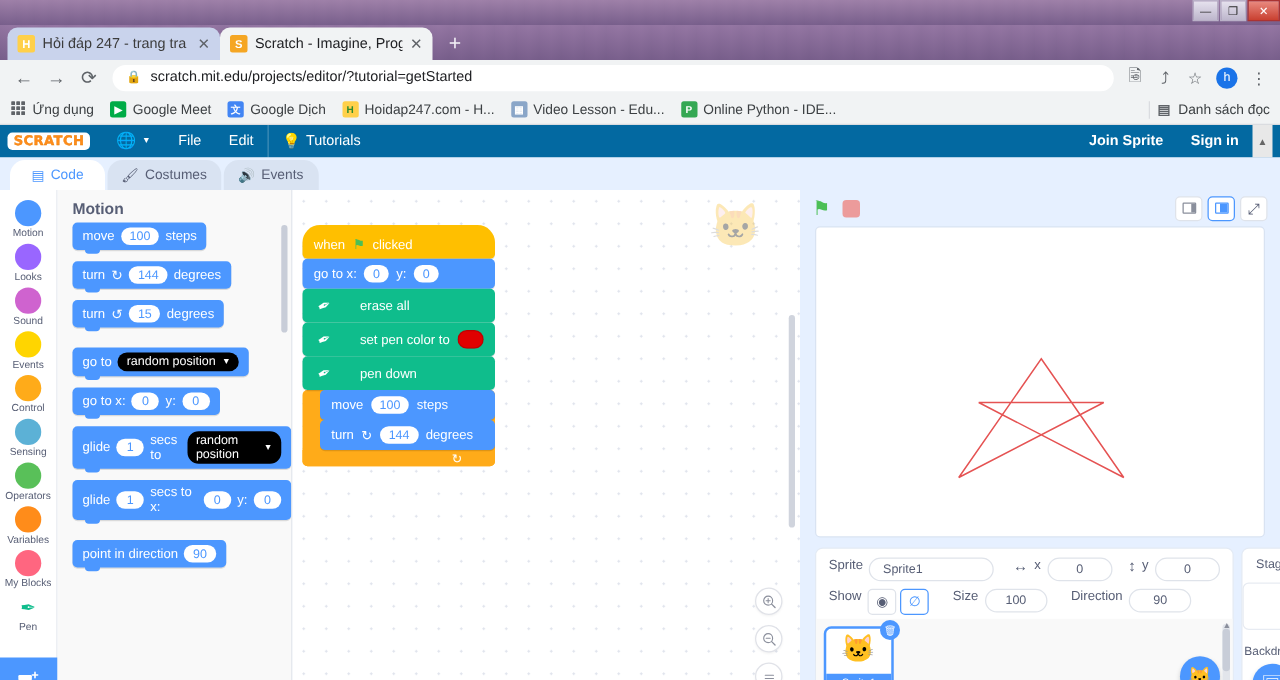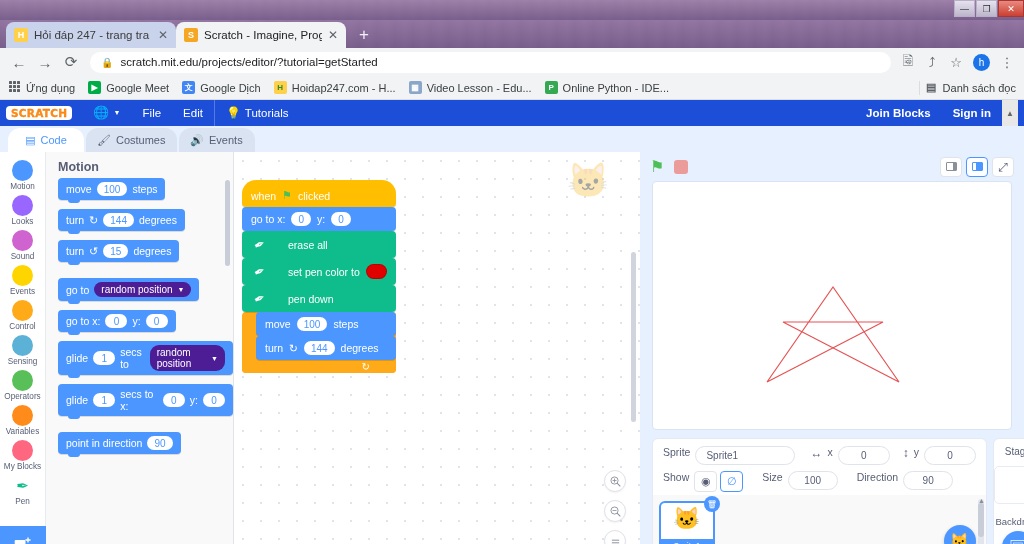--- a/index.html
+++ b/index.html
@@ -104,21 +104,21 @@
     width:13px;height:13px;flex:0 0 13px;border-radius:2px;
     display:flex;align-items:center;justify-content:center;font-size:8px;color:#fff;font-weight:bold;
   }
   .bm-apps { display:grid;grid-template-columns:repeat(3,3px);grid-template-rows:repeat(3,3px);gap:1px;background:none;}
   .bm-apps i { width:3px;height:3px;background:#5f6368;display:block;border-radius:.5px; }
   .bm-right { position:absolute;right:8px;display:flex;align-items:center;gap:5px; }
   .bm-sep { position:absolute; right:104px; width:1px;height:14px;background:#dadce0; }
 
   
   .scratch-menu {
-    height:26px;width:1024px;background:#1d4ed8;
+    height:26px;width:1024px;background:#0369a1;
     display:flex;align-items:center;padding:0 6px;color:#fff;font-size:11.5px;
   }
   .logo-sc {
     background:#fff;border-radius:4px;padding:1px 5px;margin-right:10px;
     color:#ff8c1a;font-weight:bold;font-size:10.5px;letter-spacing:.3px;
     font-family:"DejaVu Sans", sans-serif;
     text-shadow:0 0 0 #fff;
     -webkit-text-stroke:0.3px #e87b00;
   }
   .menu-item {
@@ -190,21 +190,21 @@
   }
   .blk::before{
     content:"";position:absolute;left:10px;bottom:-3px;width:12px;height:4px;
     background:inherit;border-radius:0 0 3px 3px;
   }
   .blk .oval {
     background:#fff;color:#4c97ff;border-radius:9px;padding:1.5px 7px;
     font-size:10px;min-width:22px;text-align:center;display:inline-block;
   }
   .blk .drop {
-    background:#4c1d95;border-radius:9px;padding:2px 7px;color:#fff;font-size:10px;
+    background:#000000;border-radius:9px;padding:2px 7px;color:#fff;font-size:10px;
     display:inline-flex;align-items:center;gap:5px;
   }
   .blk .drop .dc { font-size:7px; }
   .blk .rot { font-size:11px; }
   .gap { height:7px; }
   .pal-scrollbar {
     position:absolute;right:3px;top:28px;width:5px;height:86px;background:#c8cdd8;border-radius:3px;
   }
 
   
@@ -410,21 +410,21 @@
     <span class="caret">▼</span>
   </div>
   <div class="menu-item">File</div>
   <div class="menu-item">Edit</div>
   <div class="menu-sep"></div>
   <div class="menu-item">
     <span class="bulb">💡</span>
     <span>Tutorials</span>
   </div>
   <div class="menu-right">
-    <div class="menu-item">Join Blocks</div>
+    <div class="menu-item">Join Sprite</div>
     <div class="menu-item">Sign in</div>
   </div>
   <div class="scrollup-btn">▲</div>
 </div>
 
 <div class="editor-tabs">
   <div class="etab active">
     <span class="ei" style="color:#4c97ff">▤</span>
     <span>Code</span>
   </div>

